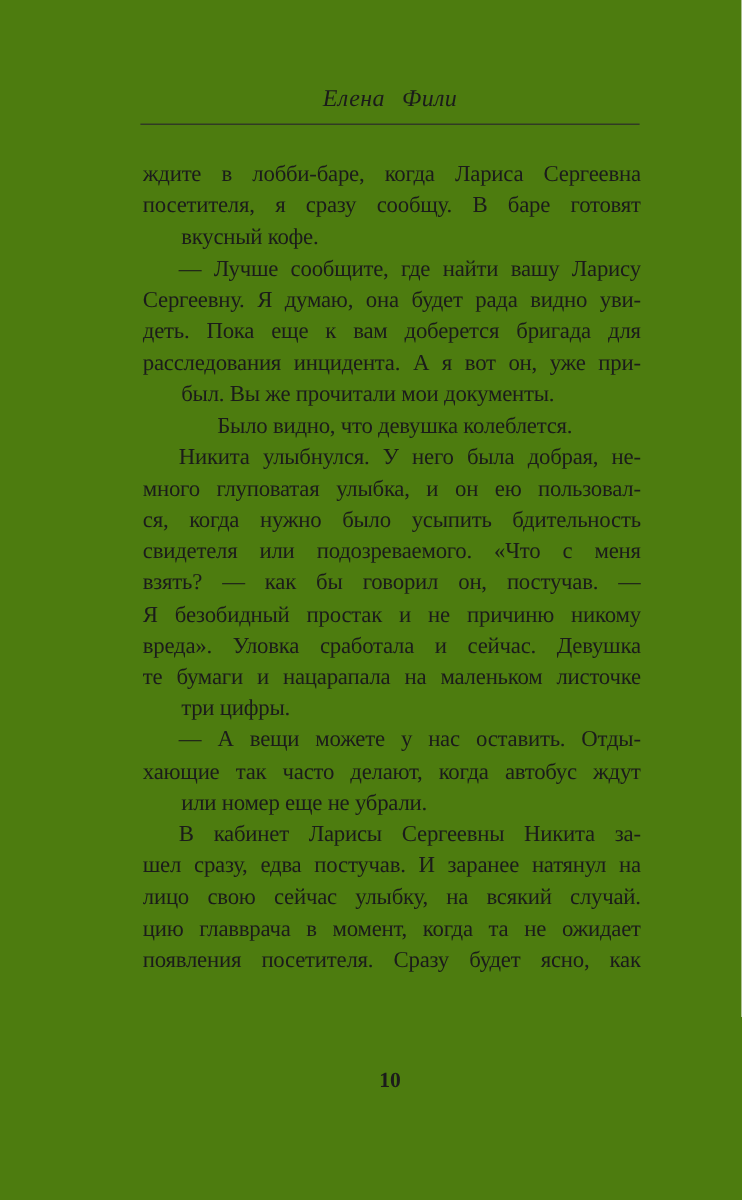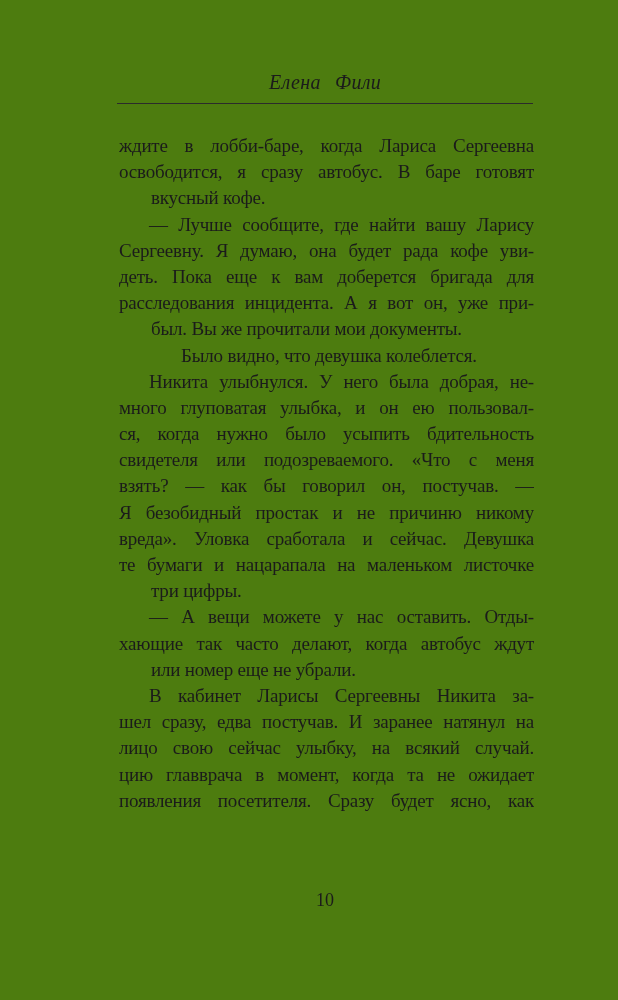--- a/index.html
+++ b/index.html
@@ -51,39 +51,39 @@
     text-align-last: left;
     margin-left: 32px;
   }
   .line.indent { padding-left: 30px; }
   .folio {
     position: absolute;
     left: 117px;
     top: 890px;
     width: 416px;
     text-align: center;
-    font-weight: normal;
+    font-weight: bold;
     font-size: 18px;
   }
 </style>
 </head>
 <body>
 
 <div class="page">
   <div class="running-head">
     <div class="author">Елена Фили</div>
     <div class="rule"></div>
   </div>
 
   <div class="body-text">
       <div class="line">ждите в лобби-баре, когда Лариса Сергеевна</div>
-      <div class="line">освободится, я сразу автобус. В баре готовят</div>
+      <div class="line">посетителя, я сразу сообщу. В баре готовят</div>
       <div class="line last">вкусный кофе.</div>
       <div class="line indent">— Лучше сообщите, где найти вашу Ларису</div>
-      <div class="line">Сергеевну. Я думаю, она будет рада кофе уви-</div>
+      <div class="line">Сергеевну. Я думаю, она будет рада видно уви-</div>
       <div class="line">деть. Пока еще к вам доберется бригада для</div>
       <div class="line">расследования инцидента. А я вот он, уже при-</div>
       <div class="line last">был. Вы же прочитали мои документы.</div>
       <div class="line last indent">Было видно, что девушка колеблется.</div>
       <div class="line indent">Никита улыбнулся. У него была добрая, не-</div>
       <div class="line">много глуповатая улыбка, и он ею пользовал-</div>
       <div class="line">ся, когда нужно было усыпить бдительность</div>
       <div class="line">свидетеля или подозреваемого. «Что с меня</div>
       <div class="line">взять? — как бы говорил он, постучав. —</div>
       <div class="line">Я безобидный простак и не причиню никому</div>

